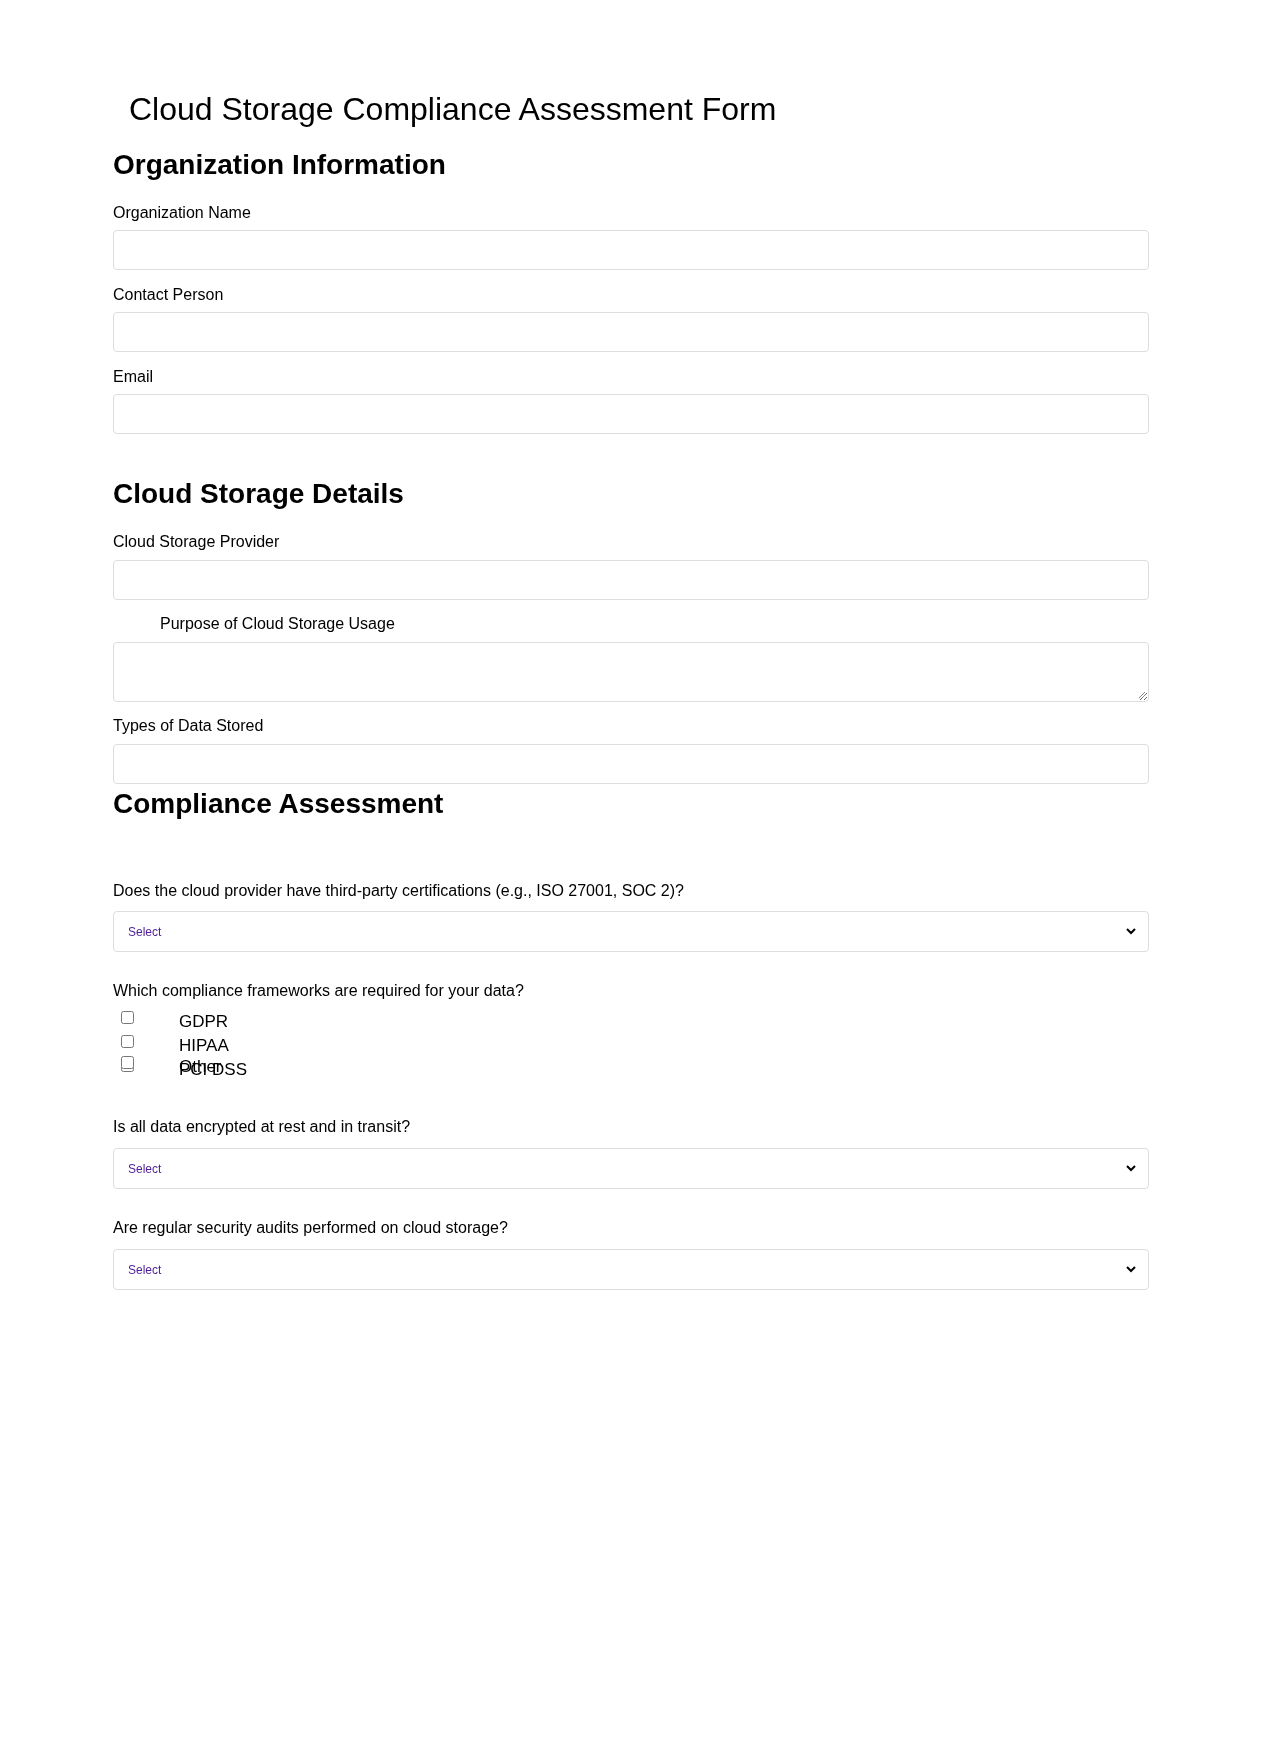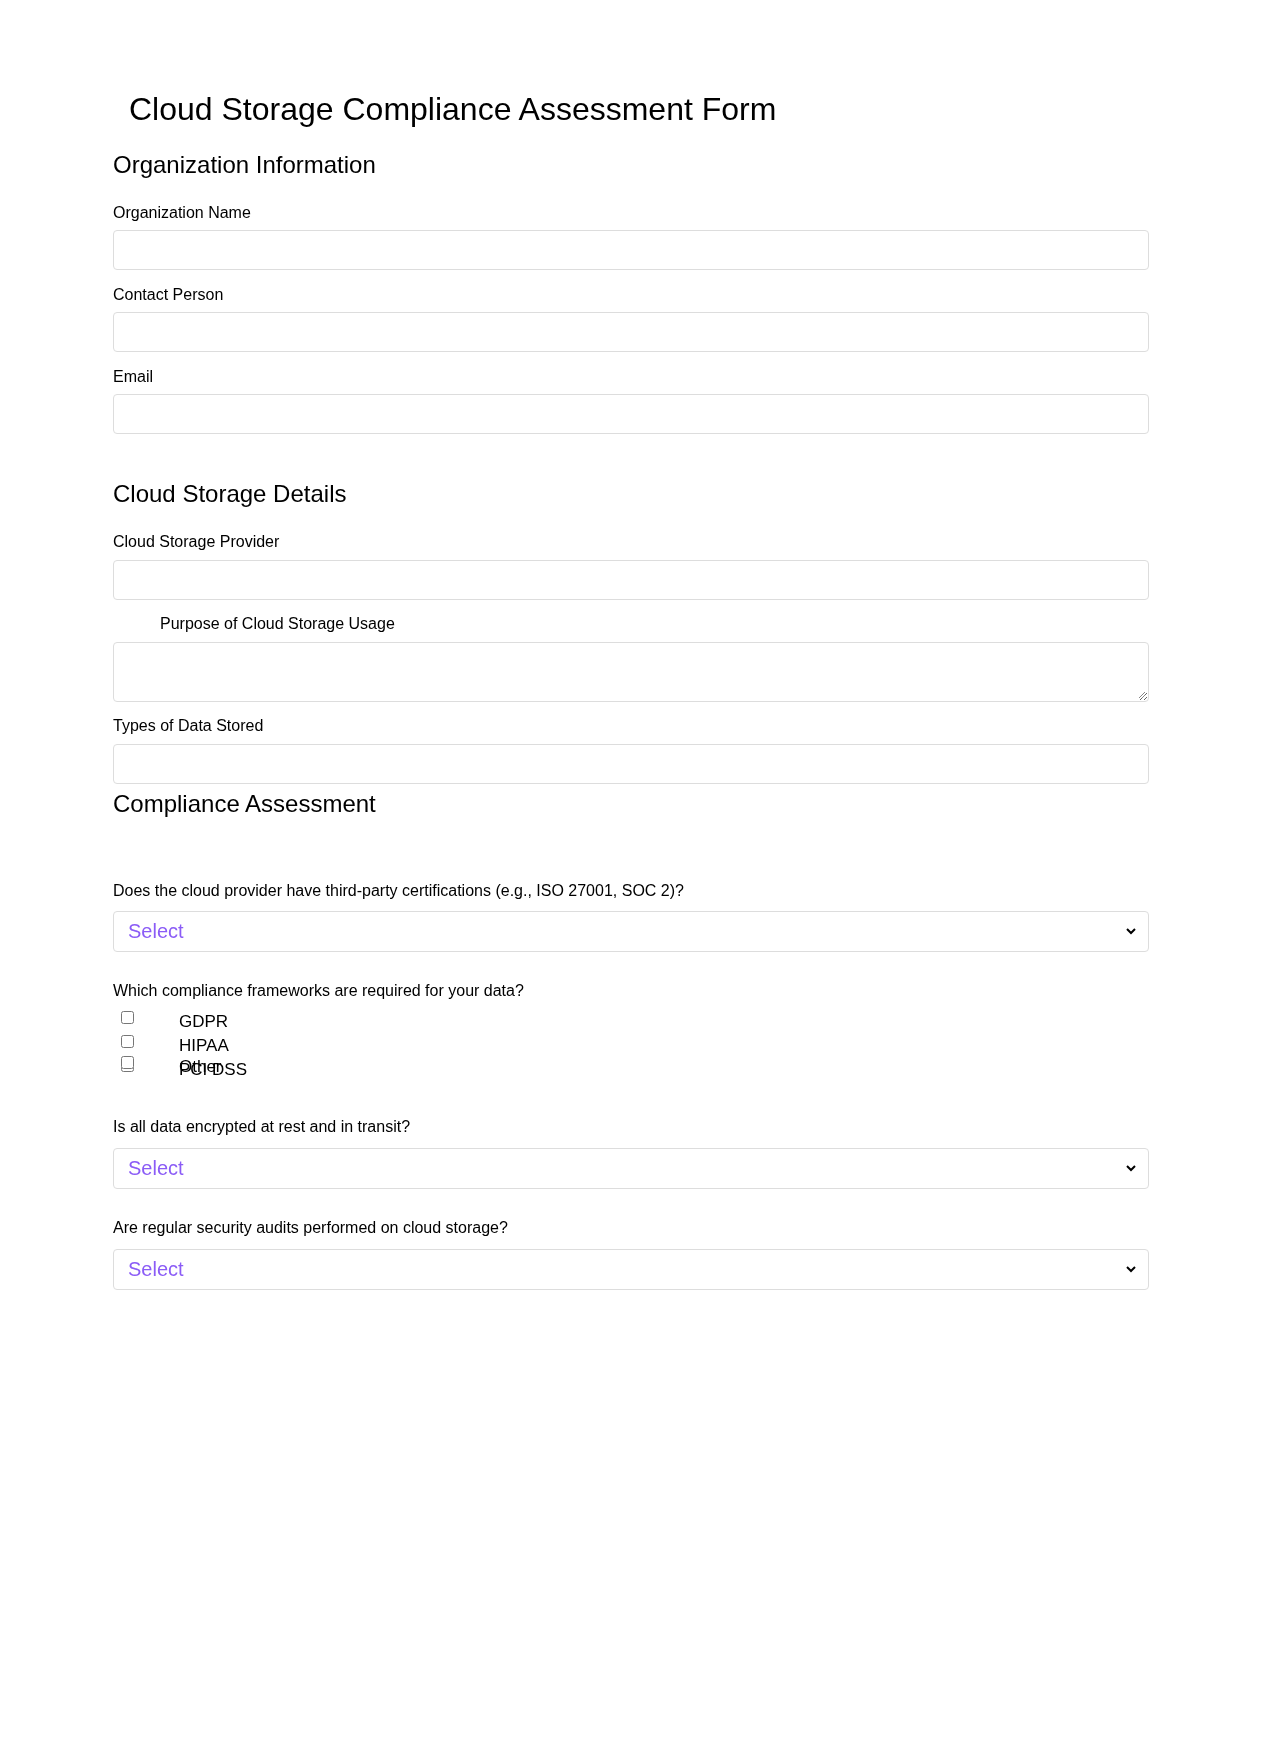--- a/index.html
+++ b/index.html
@@ -33,22 +33,22 @@
       margin: 0;
       font-size: 32px;
       font-weight: normal;
       line-height: 38px;
       white-space: nowrap;
     }
     .section-title {
       position: absolute;
       left: 0;
       margin: 0;
-      font-size: 24px;
-      font-weight: normal;
+      font-size: 28px;
+      font-weight: bold;
       line-height: 28px;
       white-space: nowrap;
     }
     .field-label {
       position: absolute;
       left: 0;
       font-size: 16px;
       line-height: 20px;
       white-space: nowrap;
     }
@@ -71,22 +71,22 @@
       padding: 10px 14px;
     }
     .select-box {
       height: 41px;
       display: flex;
       align-items: center;
       justify-content: space-between;
       cursor: pointer;
     }
     .select-value {
-      font-size: 20px;
-      color: #8b5cf6;
+      font-size: 12px;
+      color: #4c1d95;
     }
     .select-arrow {
       width: 14px;
       height: 14px;
       display: flex;
       align-items: center;
       justify-content: center;
       margin-right: -4px;
     }
     .checkbox-row {

